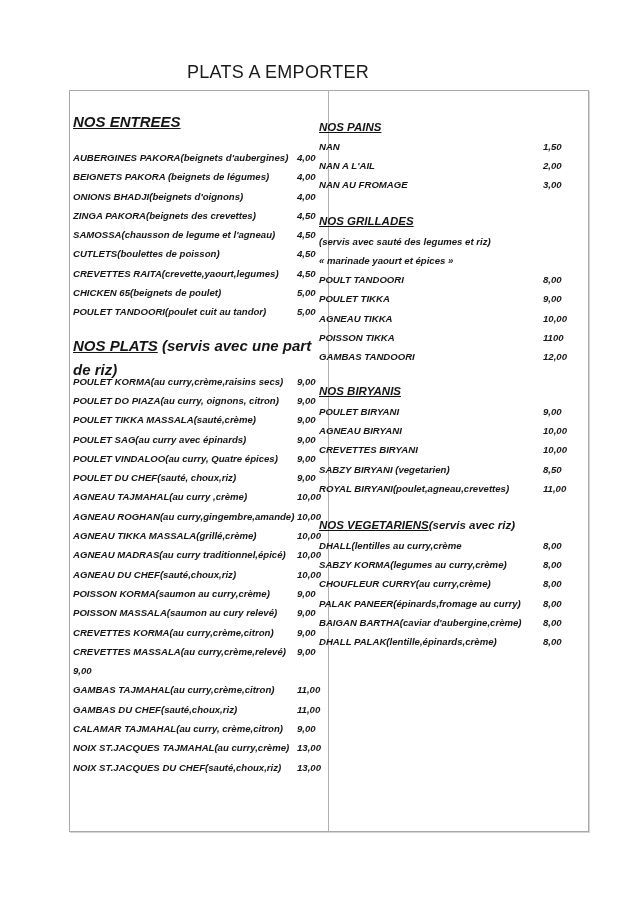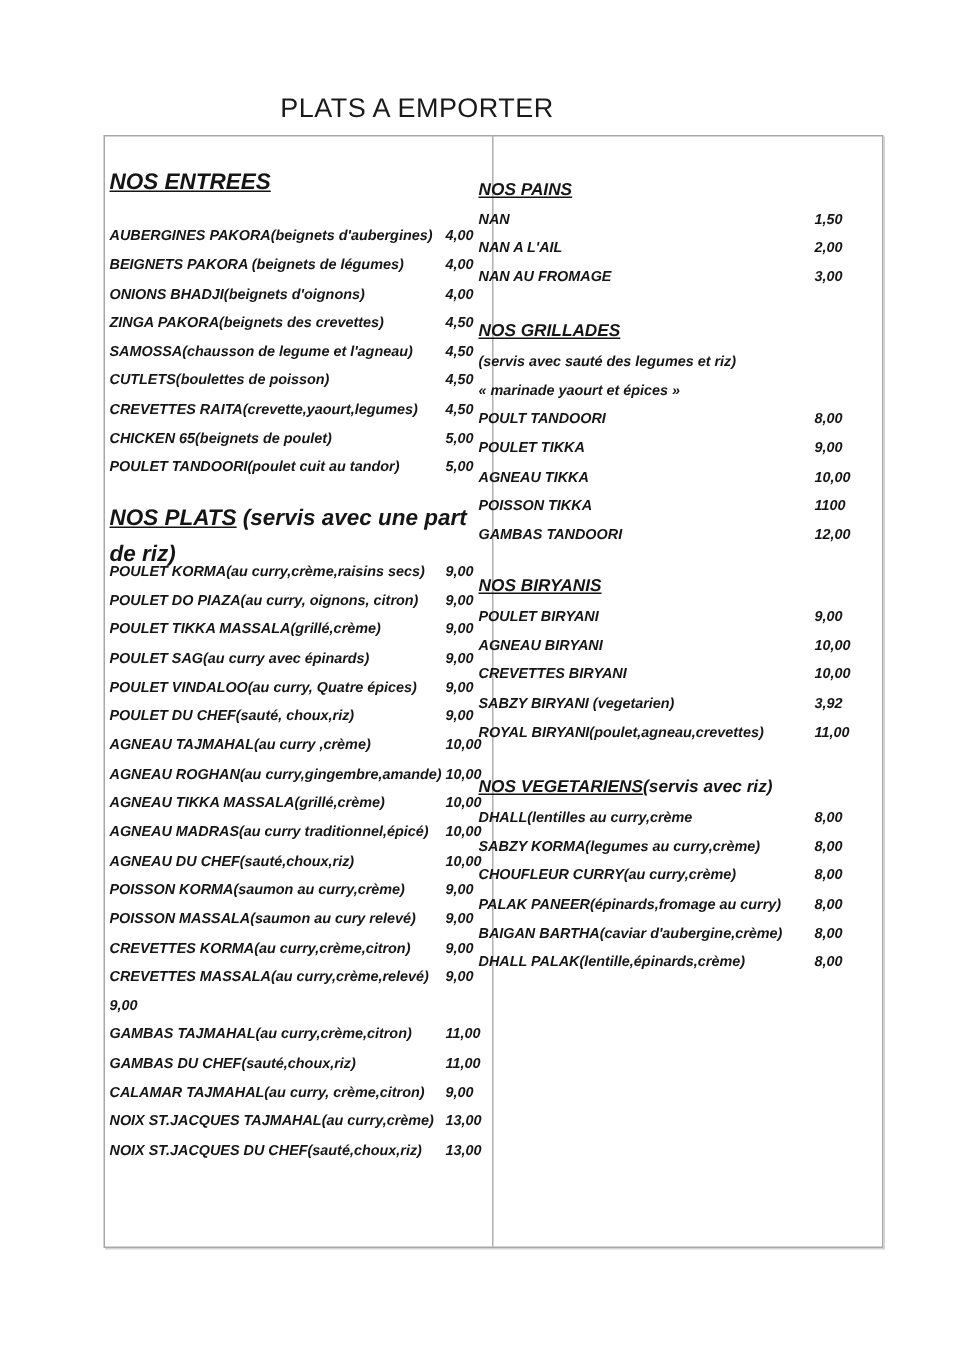--- a/index.html
+++ b/index.html
@@ -81,21 +81,21 @@
   <div>
       <div class="row">
         <span class="name">POULET KORMA(au curry,crème,raisins secs)</span>
         <span class="price">9,00</span>
       </div>
       <div class="row">
         <span class="name">POULET DO PIAZA(au curry, oignons, citron)</span>
         <span class="price">9,00</span>
       </div>
       <div class="row">
-        <span class="name">POULET TIKKA MASSALA(grillé,crème)</span>
+        <span class="name">POULET TIKKA MASSALA(sauté,crème)</span>
         <span class="price">9,00</span>
       </div>
       <div class="row">
         <span class="name">POULET SAG(au curry avec épinards)</span>
         <span class="price">9,00</span>
       </div>
       <div class="row">
         <span class="name">POULET VINDALOO(au curry, Quatre épices)</span>
         <span class="price">9,00</span>
       </div>
@@ -223,21 +223,21 @@
       <div class="row">
         <span class="name">AGNEAU BIRYANI</span>
         <span class="price">10,00</span>
       </div>
       <div class="row">
         <span class="name">CREVETTES BIRYANI</span>
         <span class="price">10,00</span>
       </div>
       <div class="row">
         <span class="name">SABZY BIRYANI (vegetarien)</span>
-        <span class="price">3,92</span>
+        <span class="price">8,50</span>
       </div>
       <div class="row">
         <span class="name">ROYAL BIRYANI(poulet,agneau,crevettes)</span>
         <span class="price">11,00</span>
       </div>
     </div>
   <div class="gap" style="height:16px"></div>
   <div class="heading" style="height:22px;line-height:22px">
     <span class="u">NOS VEGETARIENS</span><span>(servis avec riz)</span>
   </div>

